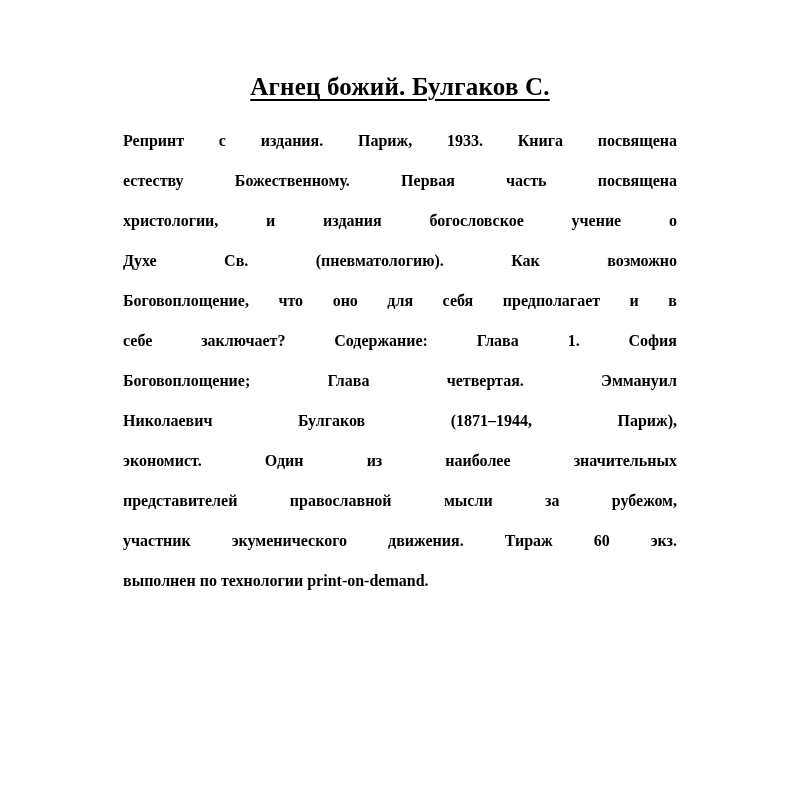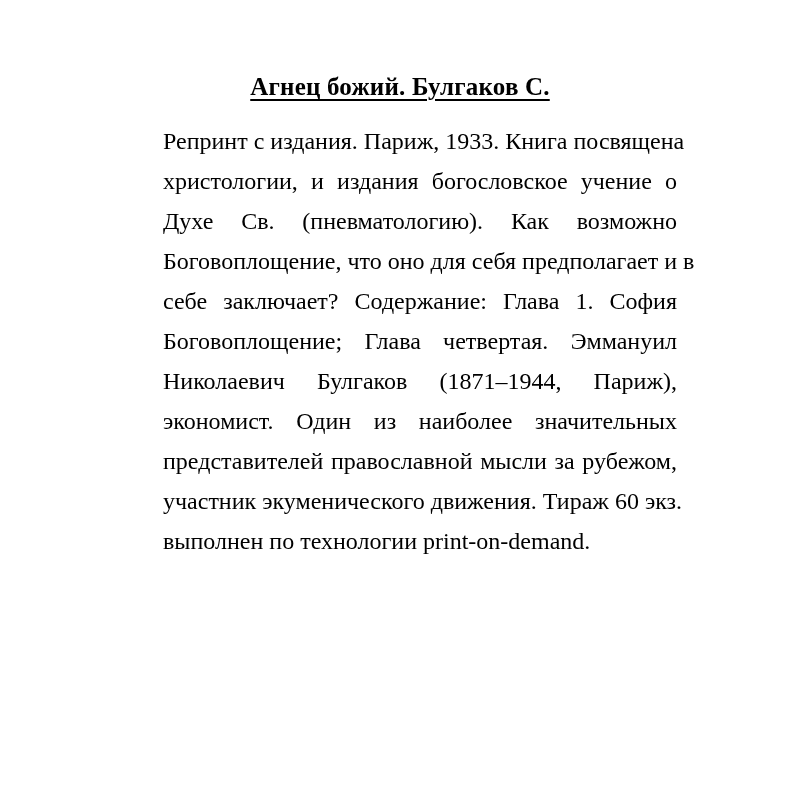--- a/index.html
+++ b/index.html
@@ -28,42 +28,42 @@
     font-size: 25px;
     font-weight: bold;
     line-height: 30px;
     text-decoration: underline;
     text-decoration-thickness: 2px;
     text-underline-offset: 4px;
     letter-spacing: 0.2px;
   }
   .body-paragraph {
     margin-top: 19px;
-    font-size: 24px;
-    font-weight: normal;
-    margin-left: 40px;
+    font-size: 16px;
+    font-weight: bold;
   }
   .line {
     line-height: 40px;
     text-align: justify;
     text-align-last: justify;
     white-space: nowrap;
   }
   .line.last {
     text-align: center;
     text-align-last: left;
   }
 </style>
 </head>
 <body>
 
 <div class="page">
   <h1 class="title">Агнец божий. Булгаков С.</h1>
   <div class="body-paragraph">
       <div class="line">Репринт с издания. Париж, 1933. Книга посвящена</div>
+      <div class="line">естеству Божественному. Первая часть посвящена</div>
       <div class="line">христологии, и издания богословское учение о</div>
       <div class="line">Духе Св. (пневматологию). Как возможно</div>
       <div class="line">Боговоплощение, что оно для себя предполагает и в</div>
       <div class="line">себе заключает? Содержание: Глава 1. София</div>
       <div class="line">Боговоплощение; Глава четвертая. Эммануил</div>
       <div class="line">Николаевич Булгаков (1871–1944, Париж),</div>
       <div class="line">экономист. Один из наиболее значительных</div>
       <div class="line">представителей православной мысли за рубежом,</div>
       <div class="line">участник экуменического движения. Тираж 60 экз.</div>
       <div class="line last">выполнен по технологии print-on-demand.</div>

